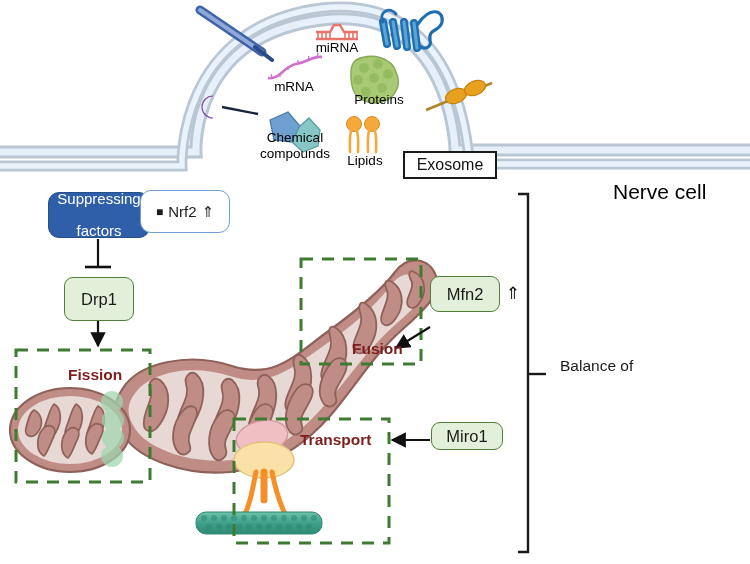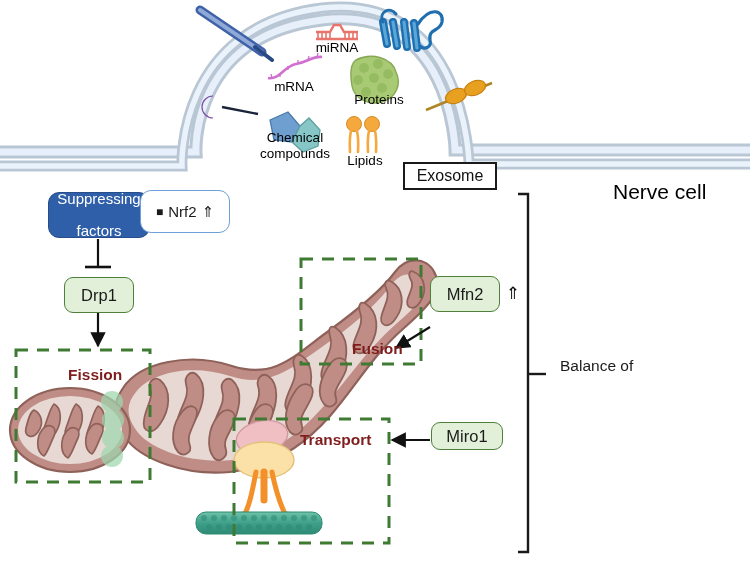--- a/index.html
+++ b/index.html
@@ -247,36 +247,36 @@
 
 <div class="cargo" style="left:310px;top:40px;width:54px;">miRNA</div>
 <div class="cargo" style="left:266px;top:79px;width:56px;">mRNA</div>
 <div class="cargo" style="left:346px;top:92px;width:66px;">Proteins</div>
 <div class="cargo" style="left:251px;top:130px;width:88px;">
   <span>Chemical</span><br>
   <span>compounds</span>
 </div>
 <div class="cargo" style="left:341px;top:153px;width:48px;">Lipids</div>
 
-<div class="boxlabel" style="left:403px;top:162px;width:94px;height:28px;">Exosome</div>
+<div class="boxlabel" style="left:403px;top:151px;width:94px;height:28px;">Exosome</div>
 
 <div class="nervelbl" style="left:613px;top:180px;">Nerve cell</div>
 
 <div class="pill pill-blue" style="left:48px;top:192px;width:102px;height:46px;flex-direction:column;">
   <span>Suppressing</span>
   <span>factors</span>
 </div>
 
 <div class="pill pill-white" style="left:140px;top:190px;width:90px;height:43px;gap:5px;">
   <span style="font-size:12px;">■</span>
   <span>Nrf2</span>
   <span style="font-size:15px;">⇑</span>
 </div>
 
-<div class="pill pill-green" style="left:64px;top:277px;width:70px;height:36px;">Drp1</div>
+<div class="pill pill-green" style="left:64px;top:277px;width:70px;height:44px;">Drp1</div>
 
 <div class="pill pill-green" style="left:430px;top:276px;width:70px;height:36px;">Mfn2</div>
 <div class="arrowup" style="left:506px;top:283px;">⇑</div>
 
 <div class="pill pill-green" style="left:431px;top:422px;width:72px;height:28px;">Miro1</div>
 
 <div class="dashlbl" style="left:68px;top:366px;">Fission</div>
 <div class="dashlbl" style="left:352px;top:340px;">Fusion</div>
 <div class="dashlbl" style="left:300px;top:431px;">Transport</div>
 

